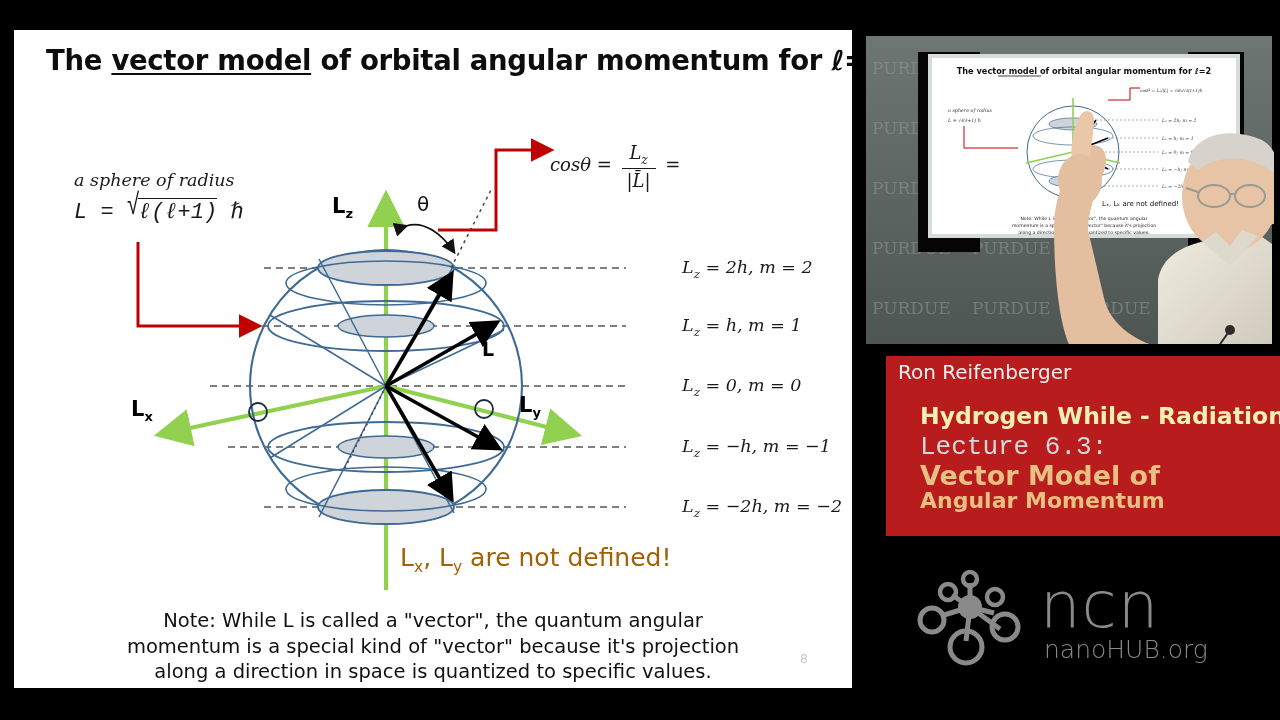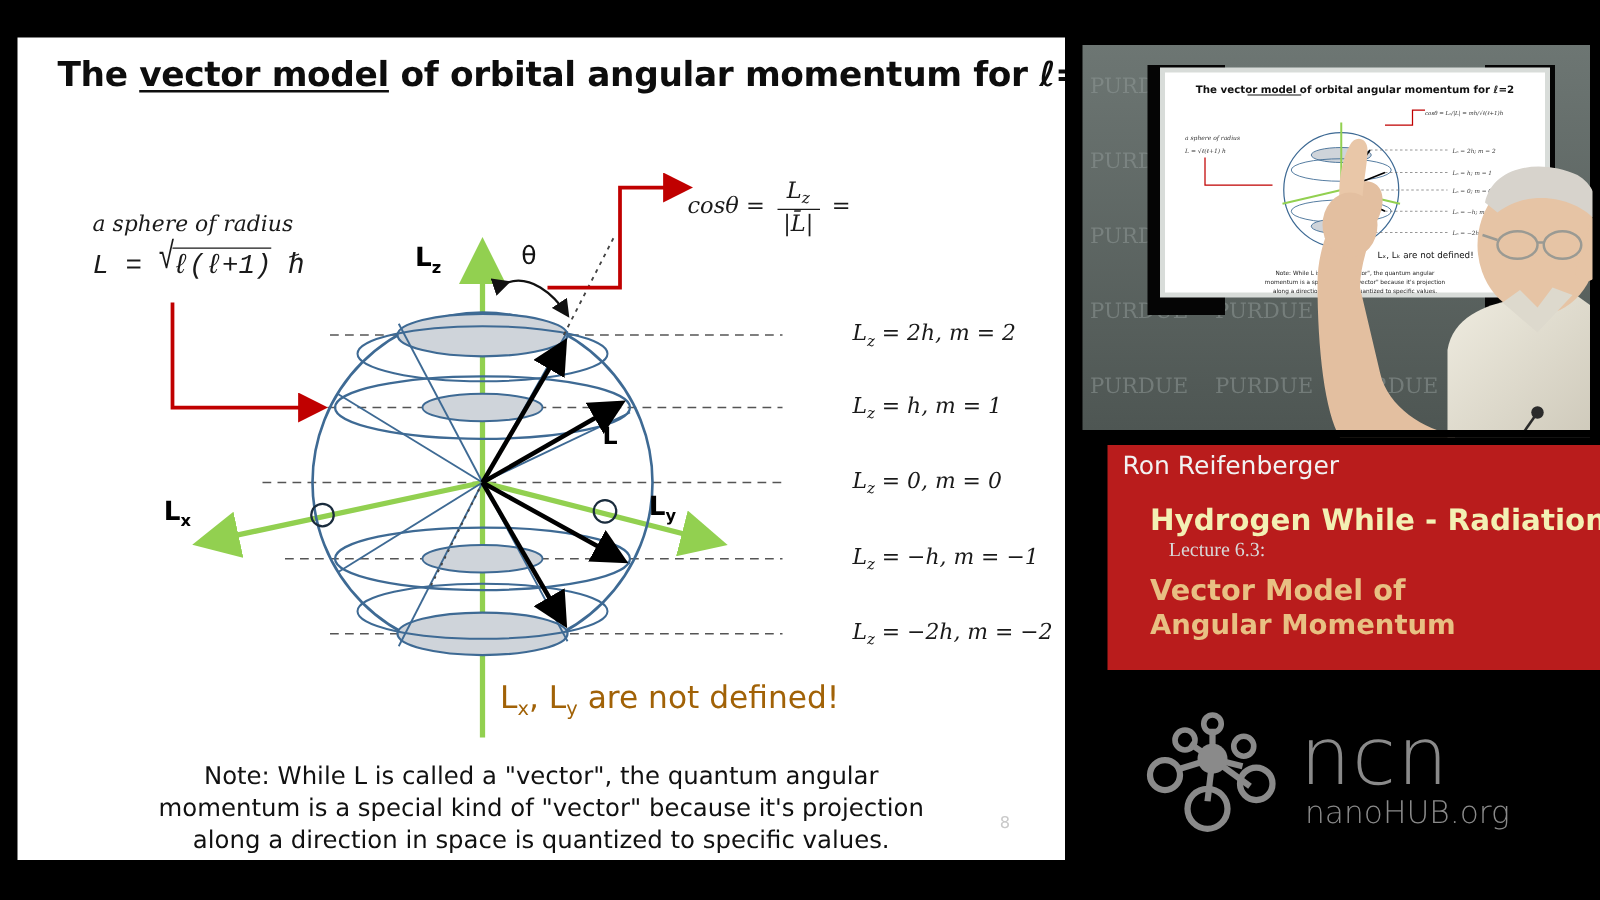--- a/index.html
+++ b/index.html
@@ -65,24 +65,24 @@
 
   
   .video{position:absolute;left:858px;top:30px;width:422px;height:320px;background:#000;overflow:hidden;}
   svg.videoart{position:absolute;left:0;top:0;width:422px;height:320px;}
 
   .meta{position:absolute;left:886px;top:356px;width:422px;height:180px;background:#b91c1c;}
   .presenter{position:absolute;left:12px;top:4px;font-family:"DejaVu Sans",sans-serif;
     font-size:20px;color:#f2f2f2;}
   .course{position:absolute;left:34px;top:46px;font-family:"DejaVu Sans",sans-serif;
     font-size:23.5px;font-weight:700;color:#f3f0b4;}
-  .lecture{position:absolute;left:34px;top:76px;font-family:Liberation Serif, serif;
-    font-size:16px;color:#d8d8d8;margin-left:15px;}
+  .lecture{position:absolute;left:34px;top:76px;font-family:Liberation Mono, monospace;
+    font-size:26px;color:#d8d8d8;}
   .subj1{position:absolute;left:34px;top:104px;font-family:"DejaVu Sans",sans-serif;
-    font-size:23px;font-weight:700;color:#e8c083;}
+    font-size:27px;font-weight:700;color:#e8c083;}
   .subj2{position:absolute;left:34px;top:132px;font-family:"DejaVu Sans",sans-serif;
     font-size:22px;font-weight:700;color:#e8c083;}
 
   .logo{position:absolute;left:900px;top:565px;width:360px;height:110px;}
   svg.logoart{width:360px;height:110px;}
 </style>
 </head>
 <body>
 
 <div class="stage">

